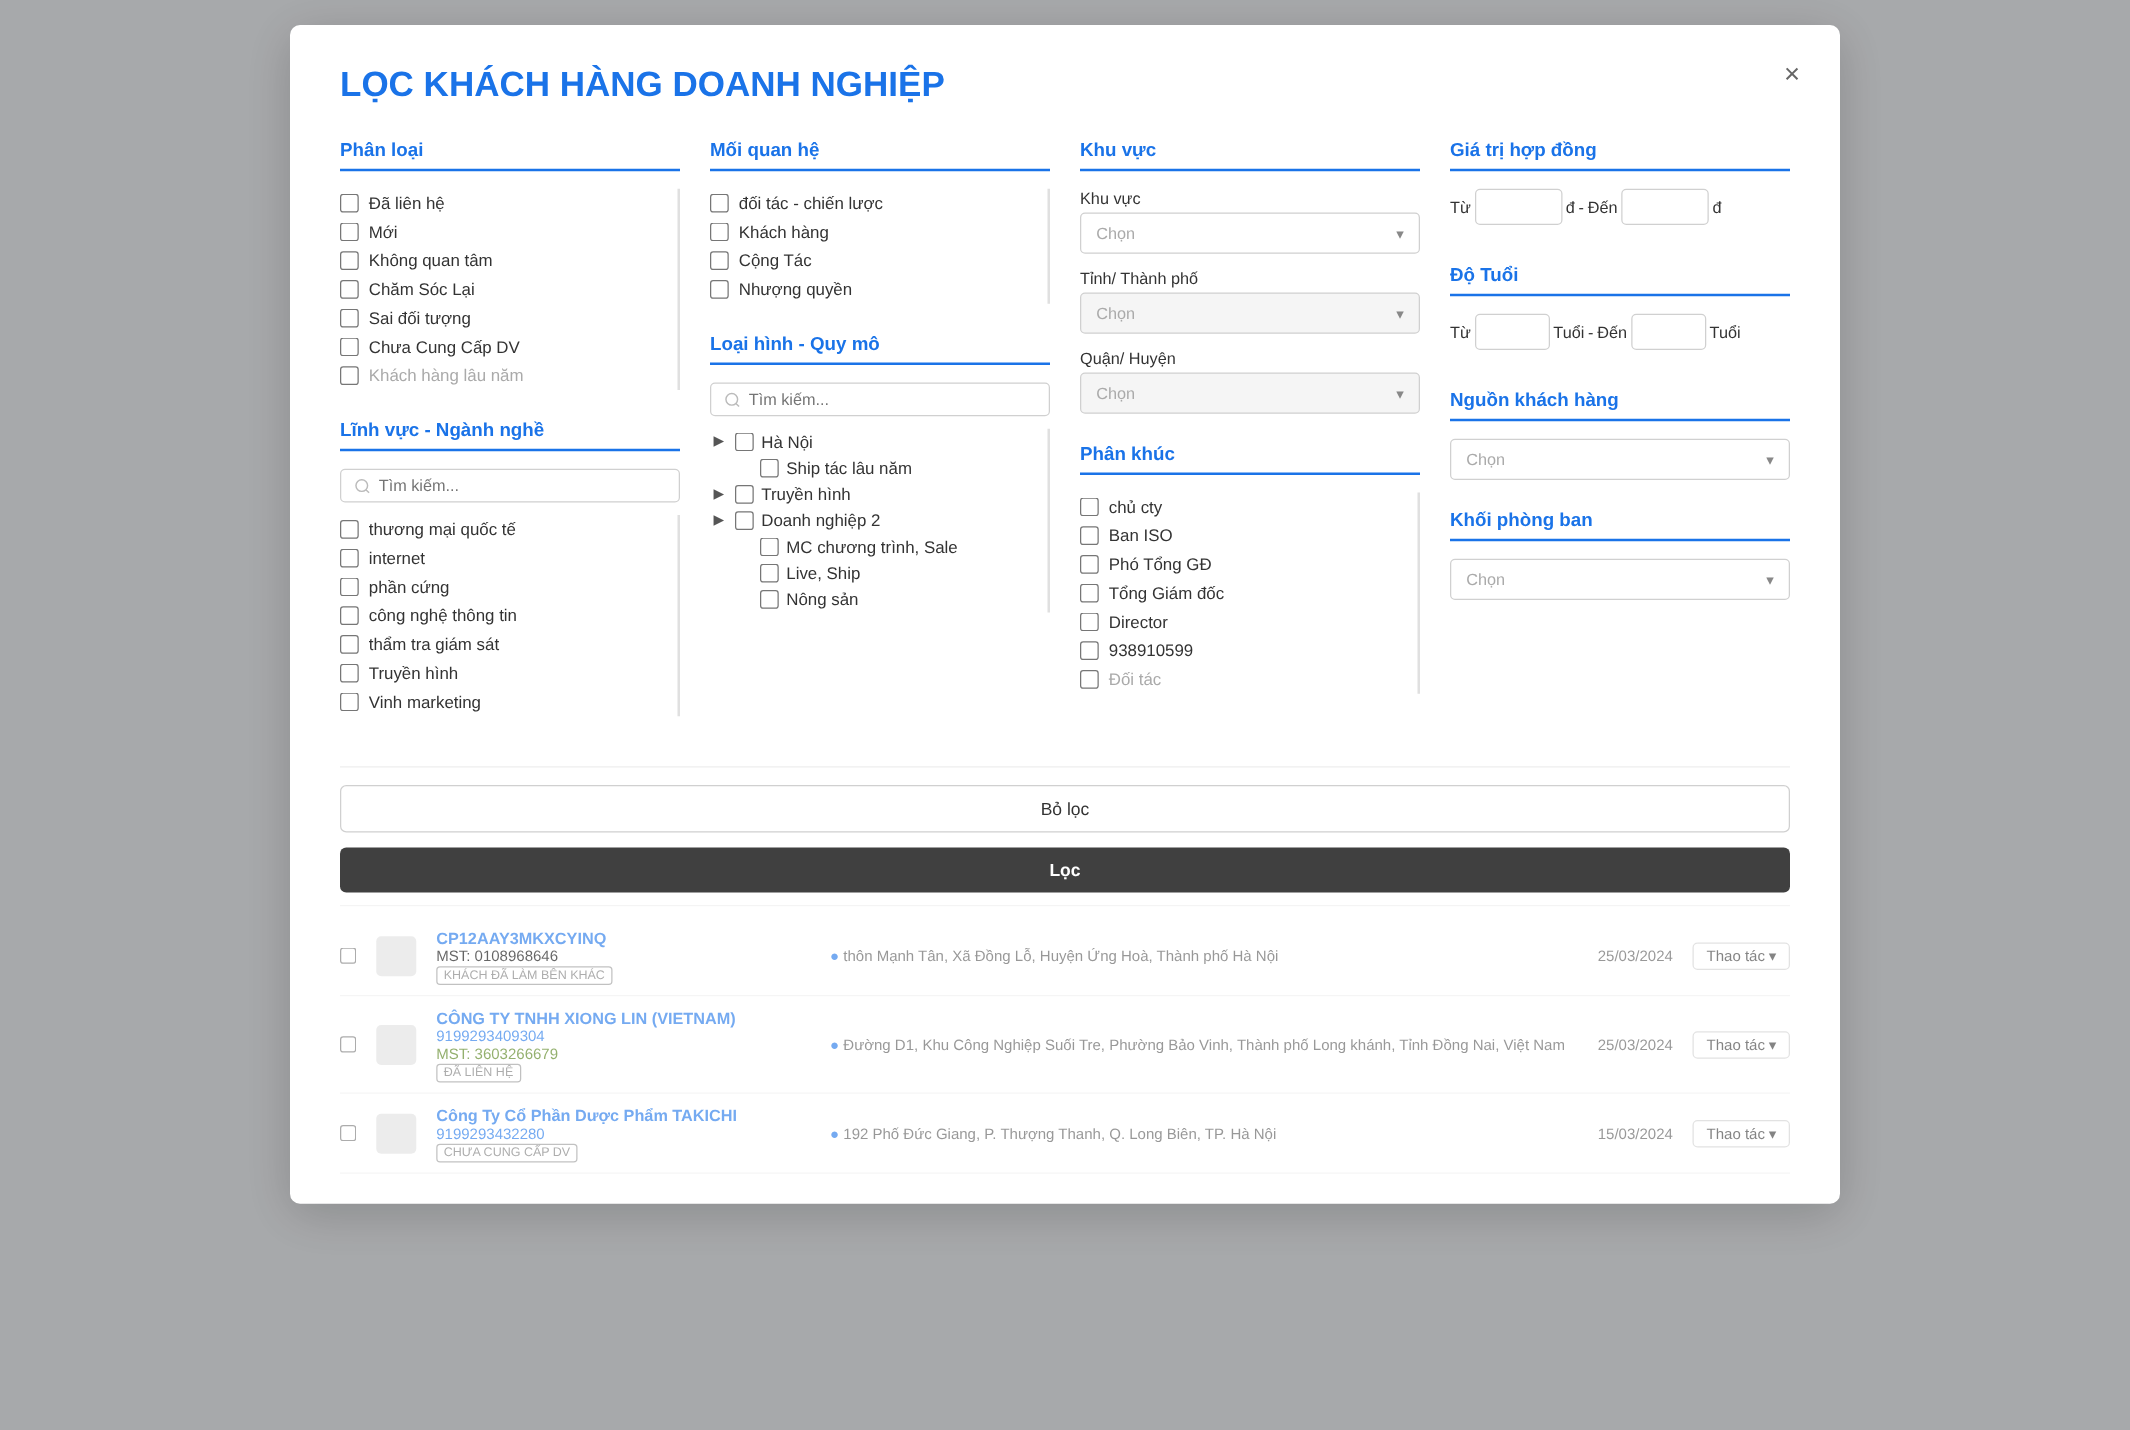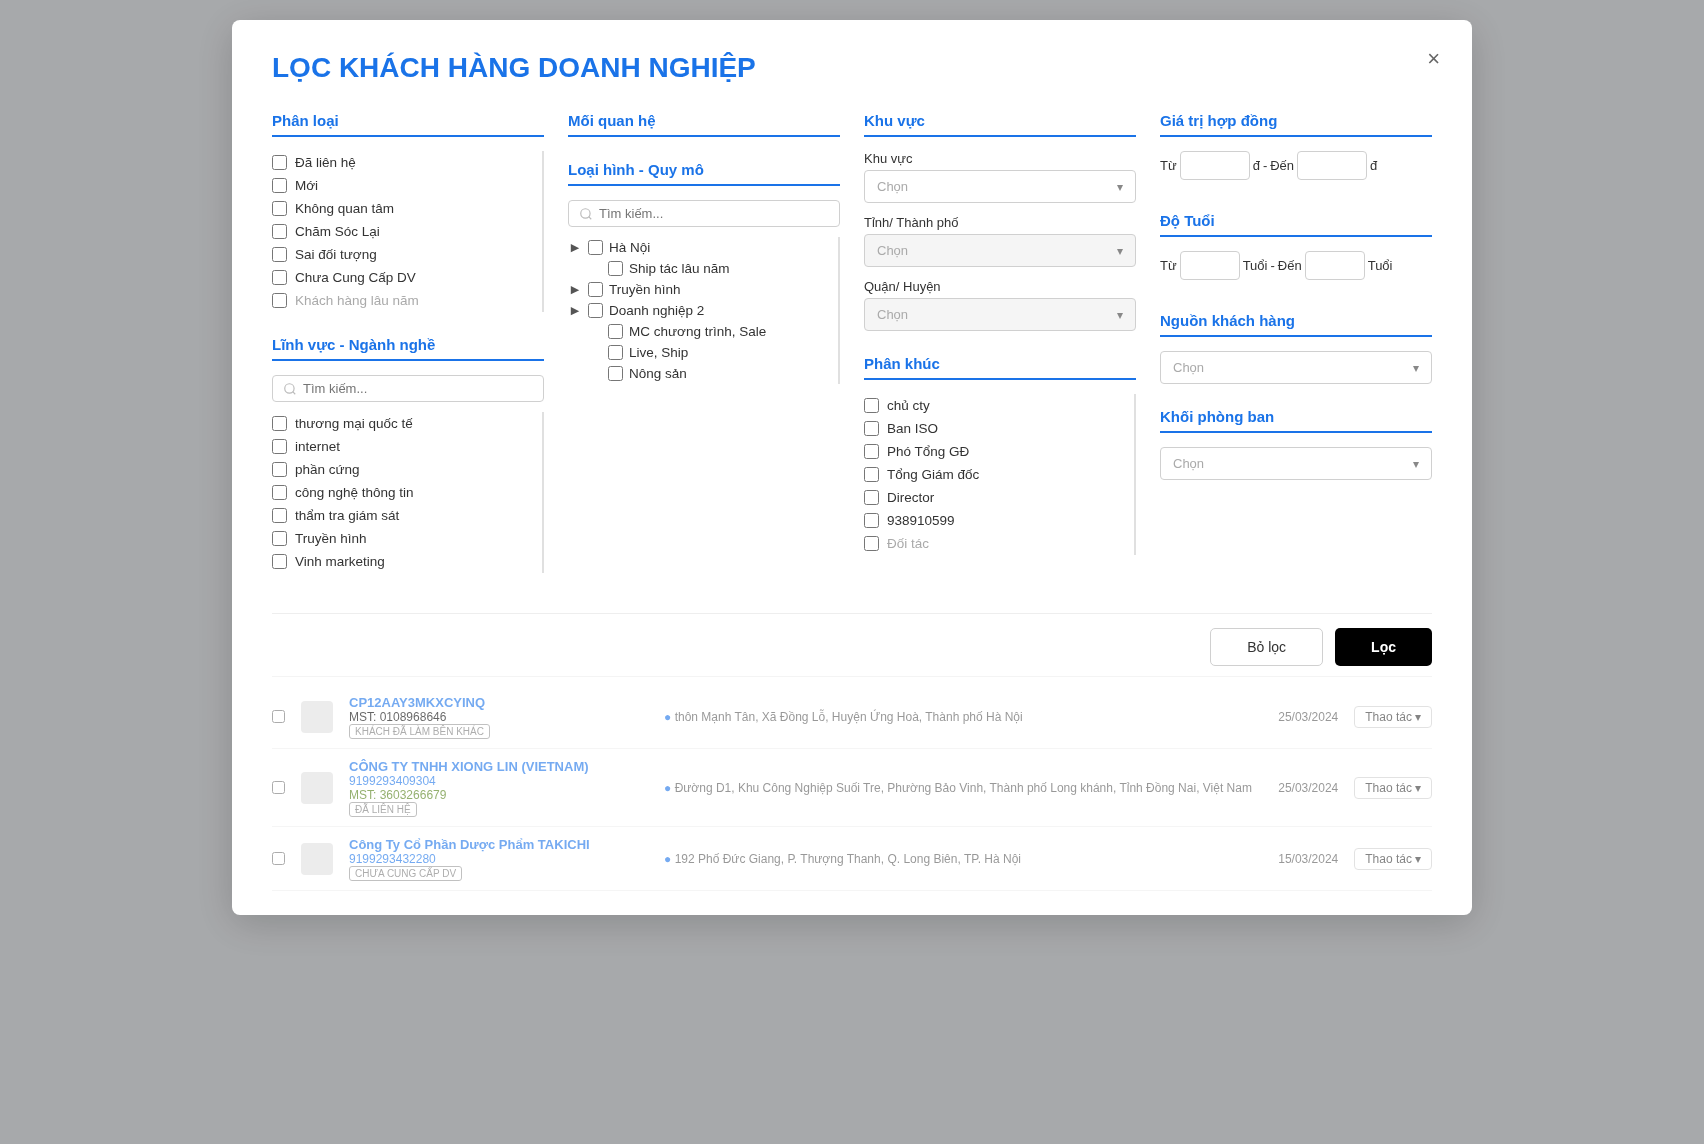--- a/index.html
+++ b/index.html
@@ -191,33 +191,34 @@
     }
 
     
     .bottom-bar {
       display: flex;
       justify-content: flex-end;
       gap: 12px;
       margin-top: 16px;
       padding-top: 14px;
       border-top: 1px solid #eee;
+      flex-direction: column;
     }
     .btn-reset {
       background: #fff;
       border: 1px solid #d0d0d0;
       border-radius: 5px;
       padding: 10px 36px;
       font-size: 14px;
       cursor: pointer;
       color: #333;
       font-weight: 500;
     }
     .btn-filter {
-      background: #000000;
+      background: #404040;
       border: none;
       border-radius: 5px;
       padding: 10px 36px;
       font-size: 14px;
       cursor: pointer;
       color: #fff;
       font-weight: 600;
     }
     .bg-row {
       display: flex;
@@ -341,20 +342,40 @@
                   <span>Vinh marketing</span>
                 </li>
             </ul>
           </div>
         </div>
       </div>
 
       <div>
         <div class="filter-section">
           <div class="section-title">Mối quan hệ</div>
+          <div class="scroll-area">
+            <ul class="checkbox-list">
+              <li>
+                  <input type="checkbox" style="">
+                  <span>đối tác - chiến lược</span>
+                </li>
+              <li>
+                  <input type="checkbox" style="">
+                  <span>Khách hàng</span>
+                </li>
+              <li>
+                  <input type="checkbox" style="">
+                  <span>Cộng Tác</span>
+                </li>
+              <li>
+                  <input type="checkbox" style="">
+                  <span>Nhượng quyền</span>
+                </li>
+            </ul>
+          </div>
         </div>
 
         <div class="filter-section">
           <div class="section-title">Loại hình - Quy mô</div>
           <div class="search-input-wrap">
             <svg class="search-icon-svg" width="14" height="14" viewBox="0 0 24 24" fill="none" stroke="#bbb" stroke-width="2">
                 <circle cx="11" cy="11" r="8"></circle>
                 <path d="m21 21-4.35-4.35"></path>
               </svg>
             <input type="text" placeholder="Tìm kiếm..." style="">

